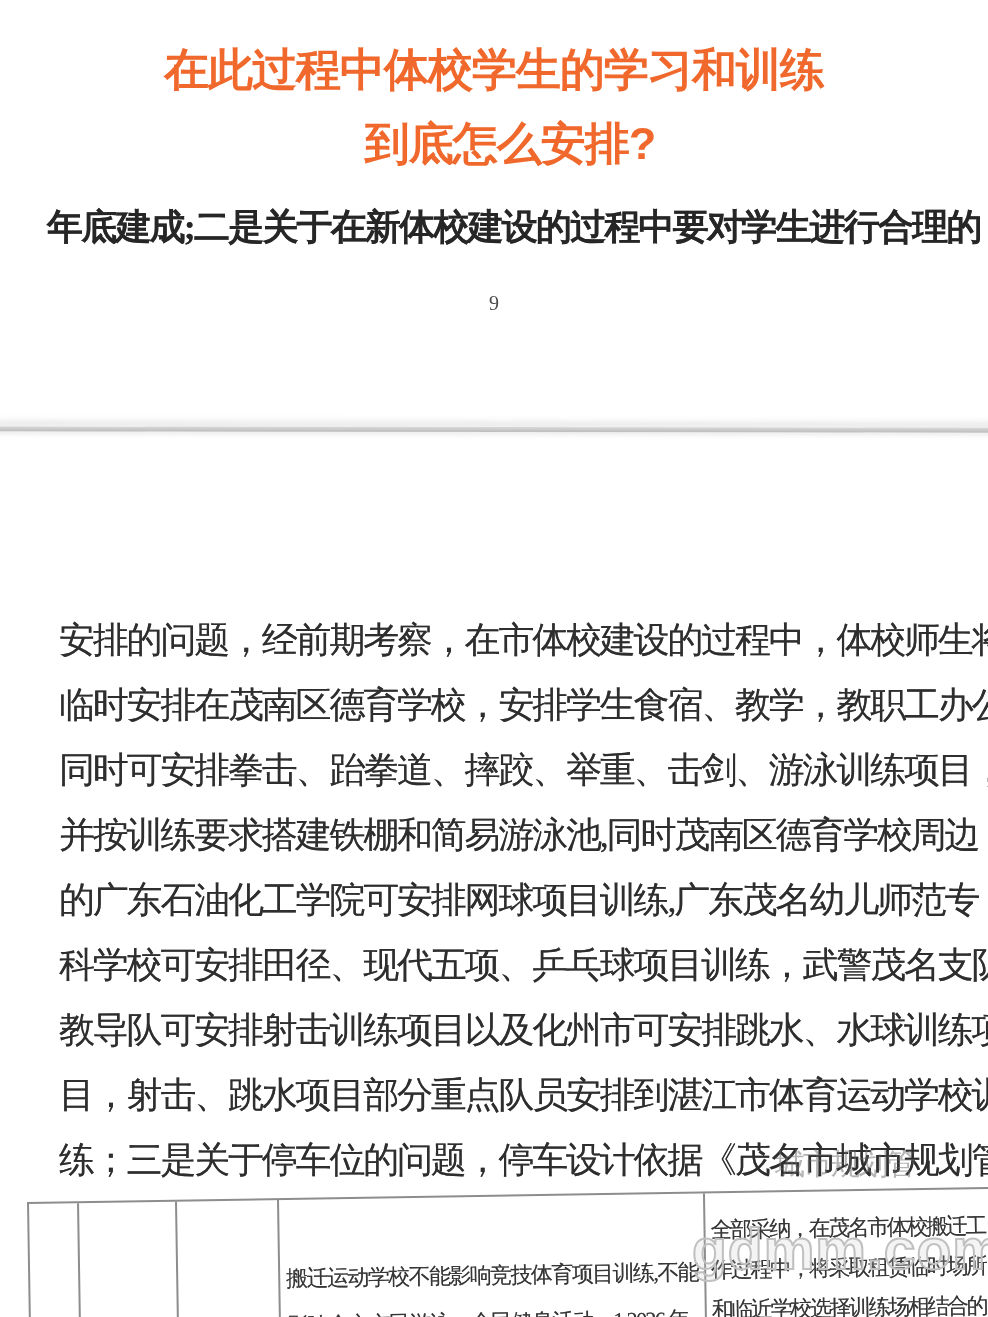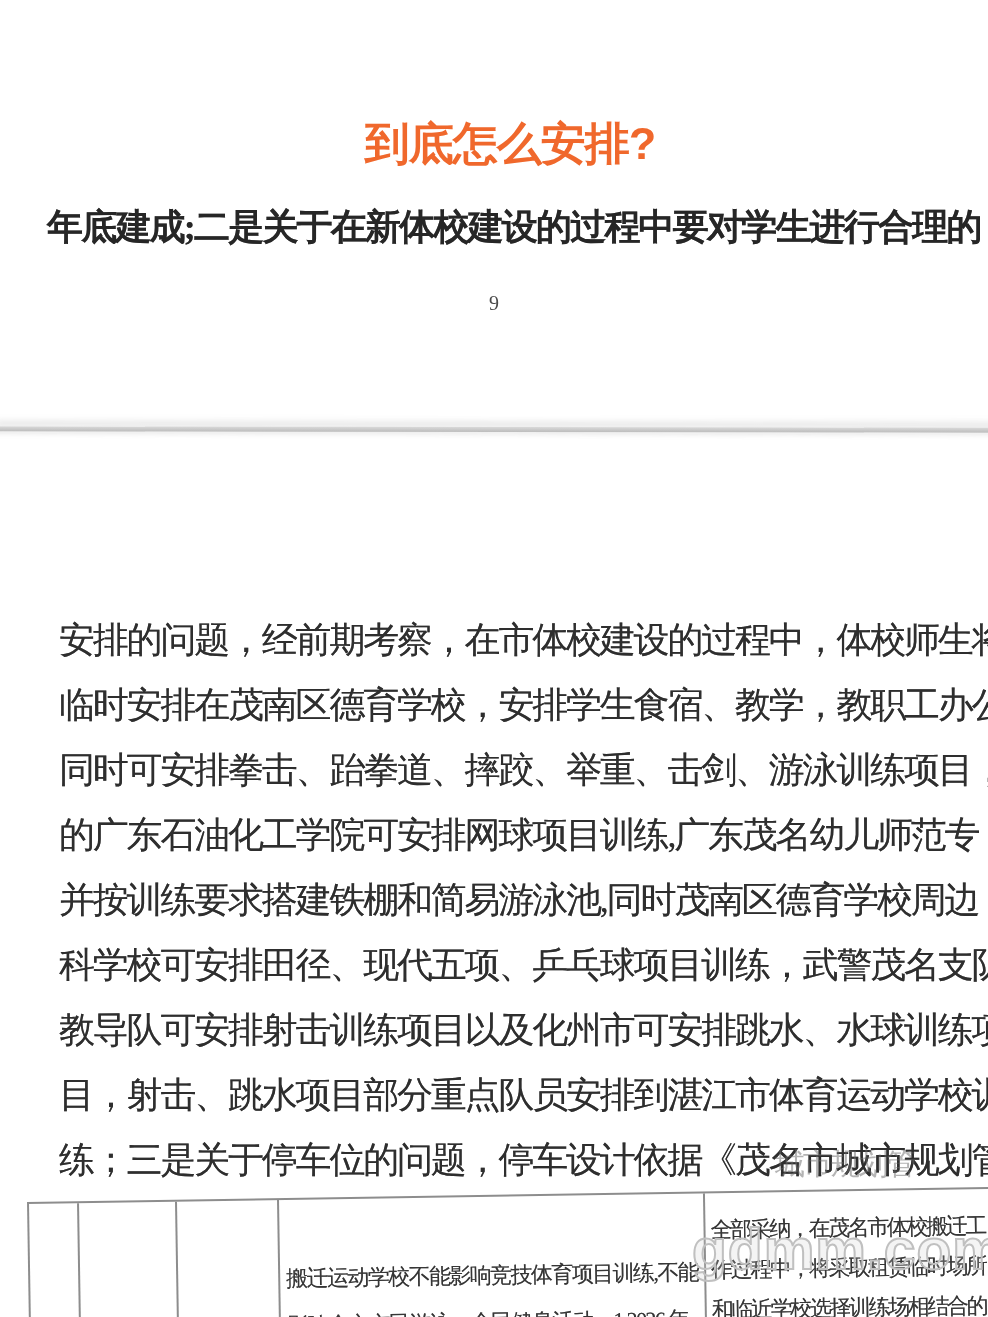--- a/index.html
+++ b/index.html
@@ -88,34 +88,35 @@
     color:rgba(205,205,205,.22);
     -webkit-text-stroke:2px var(--wm,#c0c0c0);
     z-index:5;pointer-events:none;
   }
 </style>
 </head>
 <body>
 
 <div class="page">
 
+  <h1 class="title l1">在此过程中体校学生的学习和训练</h1>
   <h1 class="title l2">到底怎么安排?</h1>
 
   <p class="intro">年底建成;二是关于在新体校建设的过程中要对学生进行合理的</p>
 
   <div class="pagenum">9</div>
 
   <div class="divider"></div>
 
   <div class="body-block">
     <div class="bline">安排的问题，经前期考察，在市体校建设的过程中，体校师生将</div>
     <div class="bline">临时安排在茂南区德育学校，安排学生食宿、教学，教职工办公，</div>
     <div class="bline">同时可安排拳击、跆拳道、摔跤、举重、击剑、游泳训练项目，</div>
+    <div class="bline">并按训练要求搭建铁棚和简易游泳池,同时茂南区德育学校周边</div>
     <div class="bline">的广东石油化工学院可安排网球项目训练,广东茂名幼儿师范专</div>
-    <div class="bline">并按训练要求搭建铁棚和简易游泳池,同时茂南区德育学校周边</div>
     <div class="bline">科学校可安排田径、现代五项、乒乓球项目训练，武警茂名支队</div>
     <div class="bline">教导队可安排射击训练项目以及化州市可安排跳水、水球训练项</div>
     <div class="bline">目，射击、跳水项目部分重点队员安排到湛江市体育运动学校训</div>
     <div class="bline">练；三是关于停车位的问题，停车设计依据《茂名市城市规划管</div>
     <span class="ghost">城市规划管</span>
   </div>
 
   <div class="scan-table">
     <div class="vline v0"></div>
     <div class="vline v1"></div>

